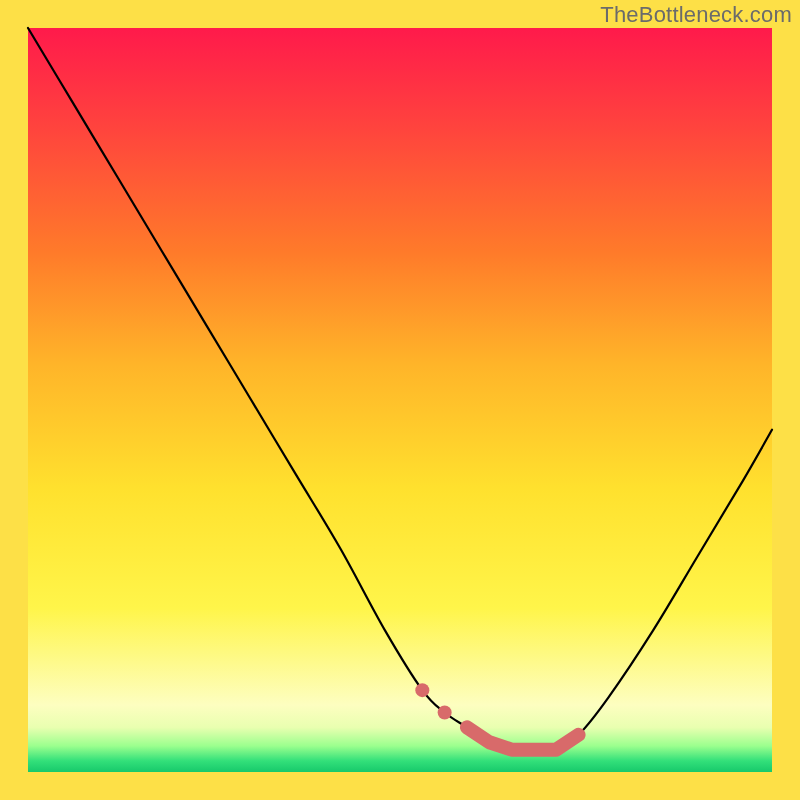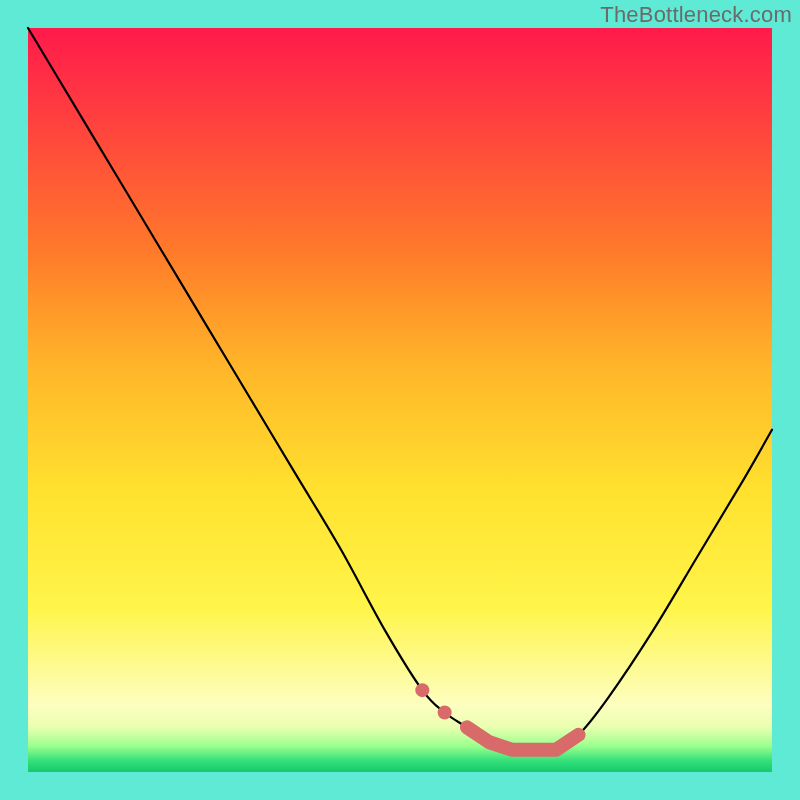--- a/index.html
+++ b/index.html
@@ -10,21 +10,21 @@
     background: #000;
     overflow: hidden;
     font-family: Arial, Helvetica, sans-serif;
   }
   .frame {
     position: absolute;
     left: 0;
     top: 0;
     width: 800px;
     height: 800px;
-    background: #5eead4;
+    background: #fde047;
   }
   .plot-area {
     position: absolute;
     left: 28px;
     top: 28px;
     width: 744px;
     height: 744px;
     
     background: linear-gradient(
       to bottom,

